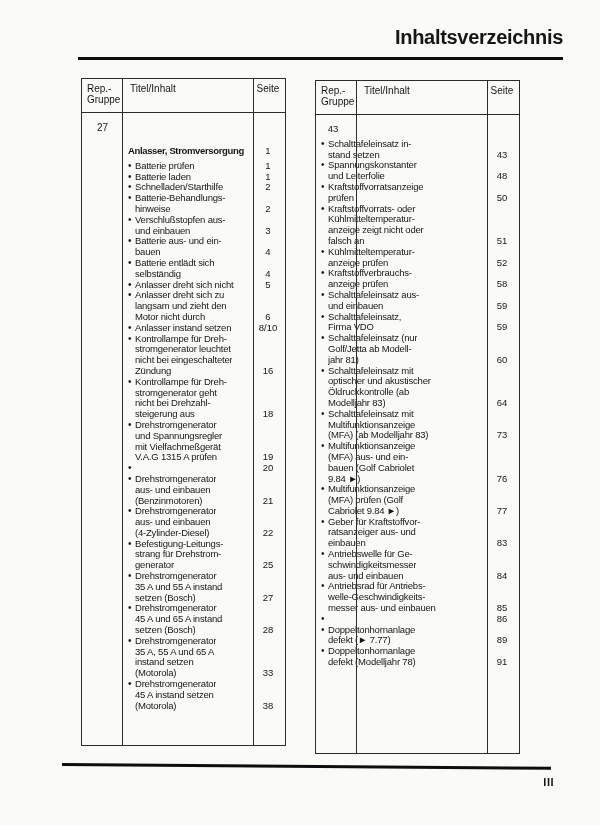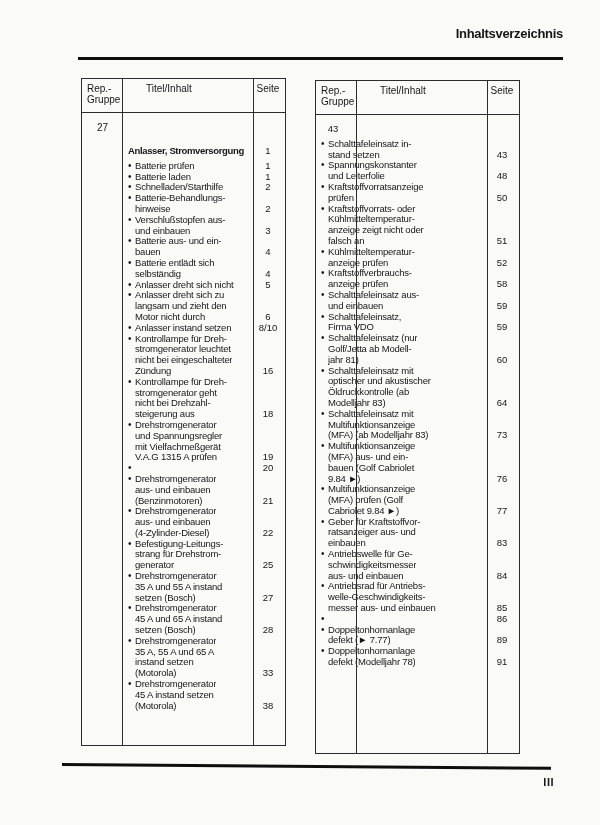--- a/index.html
+++ b/index.html
@@ -5,38 +5,38 @@
   :root { --paper:#fafaf6; --ink:#161616; --line:#2c2c2c; --rule:#0e0e0e; }
   * { margin:0; padding:0; box-sizing:border-box; }
   html,body { width:600px; height:825px; }
   body {
     position:relative; overflow:hidden;
     background:var(--paper); color:var(--ink);
     font-family:"Liberation Sans","DejaVu Sans",sans-serif;
   }
   .header-title {
     position:absolute; top:26px; right:37px;
-    font-size:13px; font-weight:700; letter-spacing:-0.3px;text-align:center;
+    font-size:20px; font-weight:700; letter-spacing:-0.3px;text-align:center;
   }
   .title-rule { position:absolute; left:78px; top:57px; width:485px; height:3px; background:var(--rule); }
   .bottom-rule {
     position:absolute; left:62px; top:763px; width:489px; height:3px;
     background:var(--rule); transform:rotate(0.45deg); transform-origin:left center;
   }
   .folio { position:absolute; top:776px; right:46px; font-size:11px; font-weight:700; letter-spacing:0.5px; }
 
   .toc-table {
     position:absolute; width:205px;
     border:1.2px solid var(--line);
     display:flex; flex-direction:column;
   }
   .vline { position:absolute; top:0; bottom:0; width:1px; background:var(--line); }
   .v1 { left:40px; } .v2 { left:171px; }
 
-  .thead { display:flex; height:34px; border-bottom:1.2px solid var(--line); flex:none;gap:16px; }
+  .thead { display:flex; height:34px; border-bottom:1.2px solid var(--line); flex:none; }
   .th { font-size:10px; font-weight:500; line-height:11px; padding-top:4px; }
   .th-group { width:41px; padding-left:5px; white-space:pre-line; }
   .th-title { flex:1; padding-left:7px; }
   .th-page { width:34px; text-align:center; }
 
   .tbody { flex:1; display:flex; min-height:0; }
   .group-cell { width:41px; text-align:center; padding-top:9px; font-size:10px; }
   .content-cell { flex:1; display:flex; flex-direction:column; padding-top:9px; }
 
   .entry { display:flex; }

